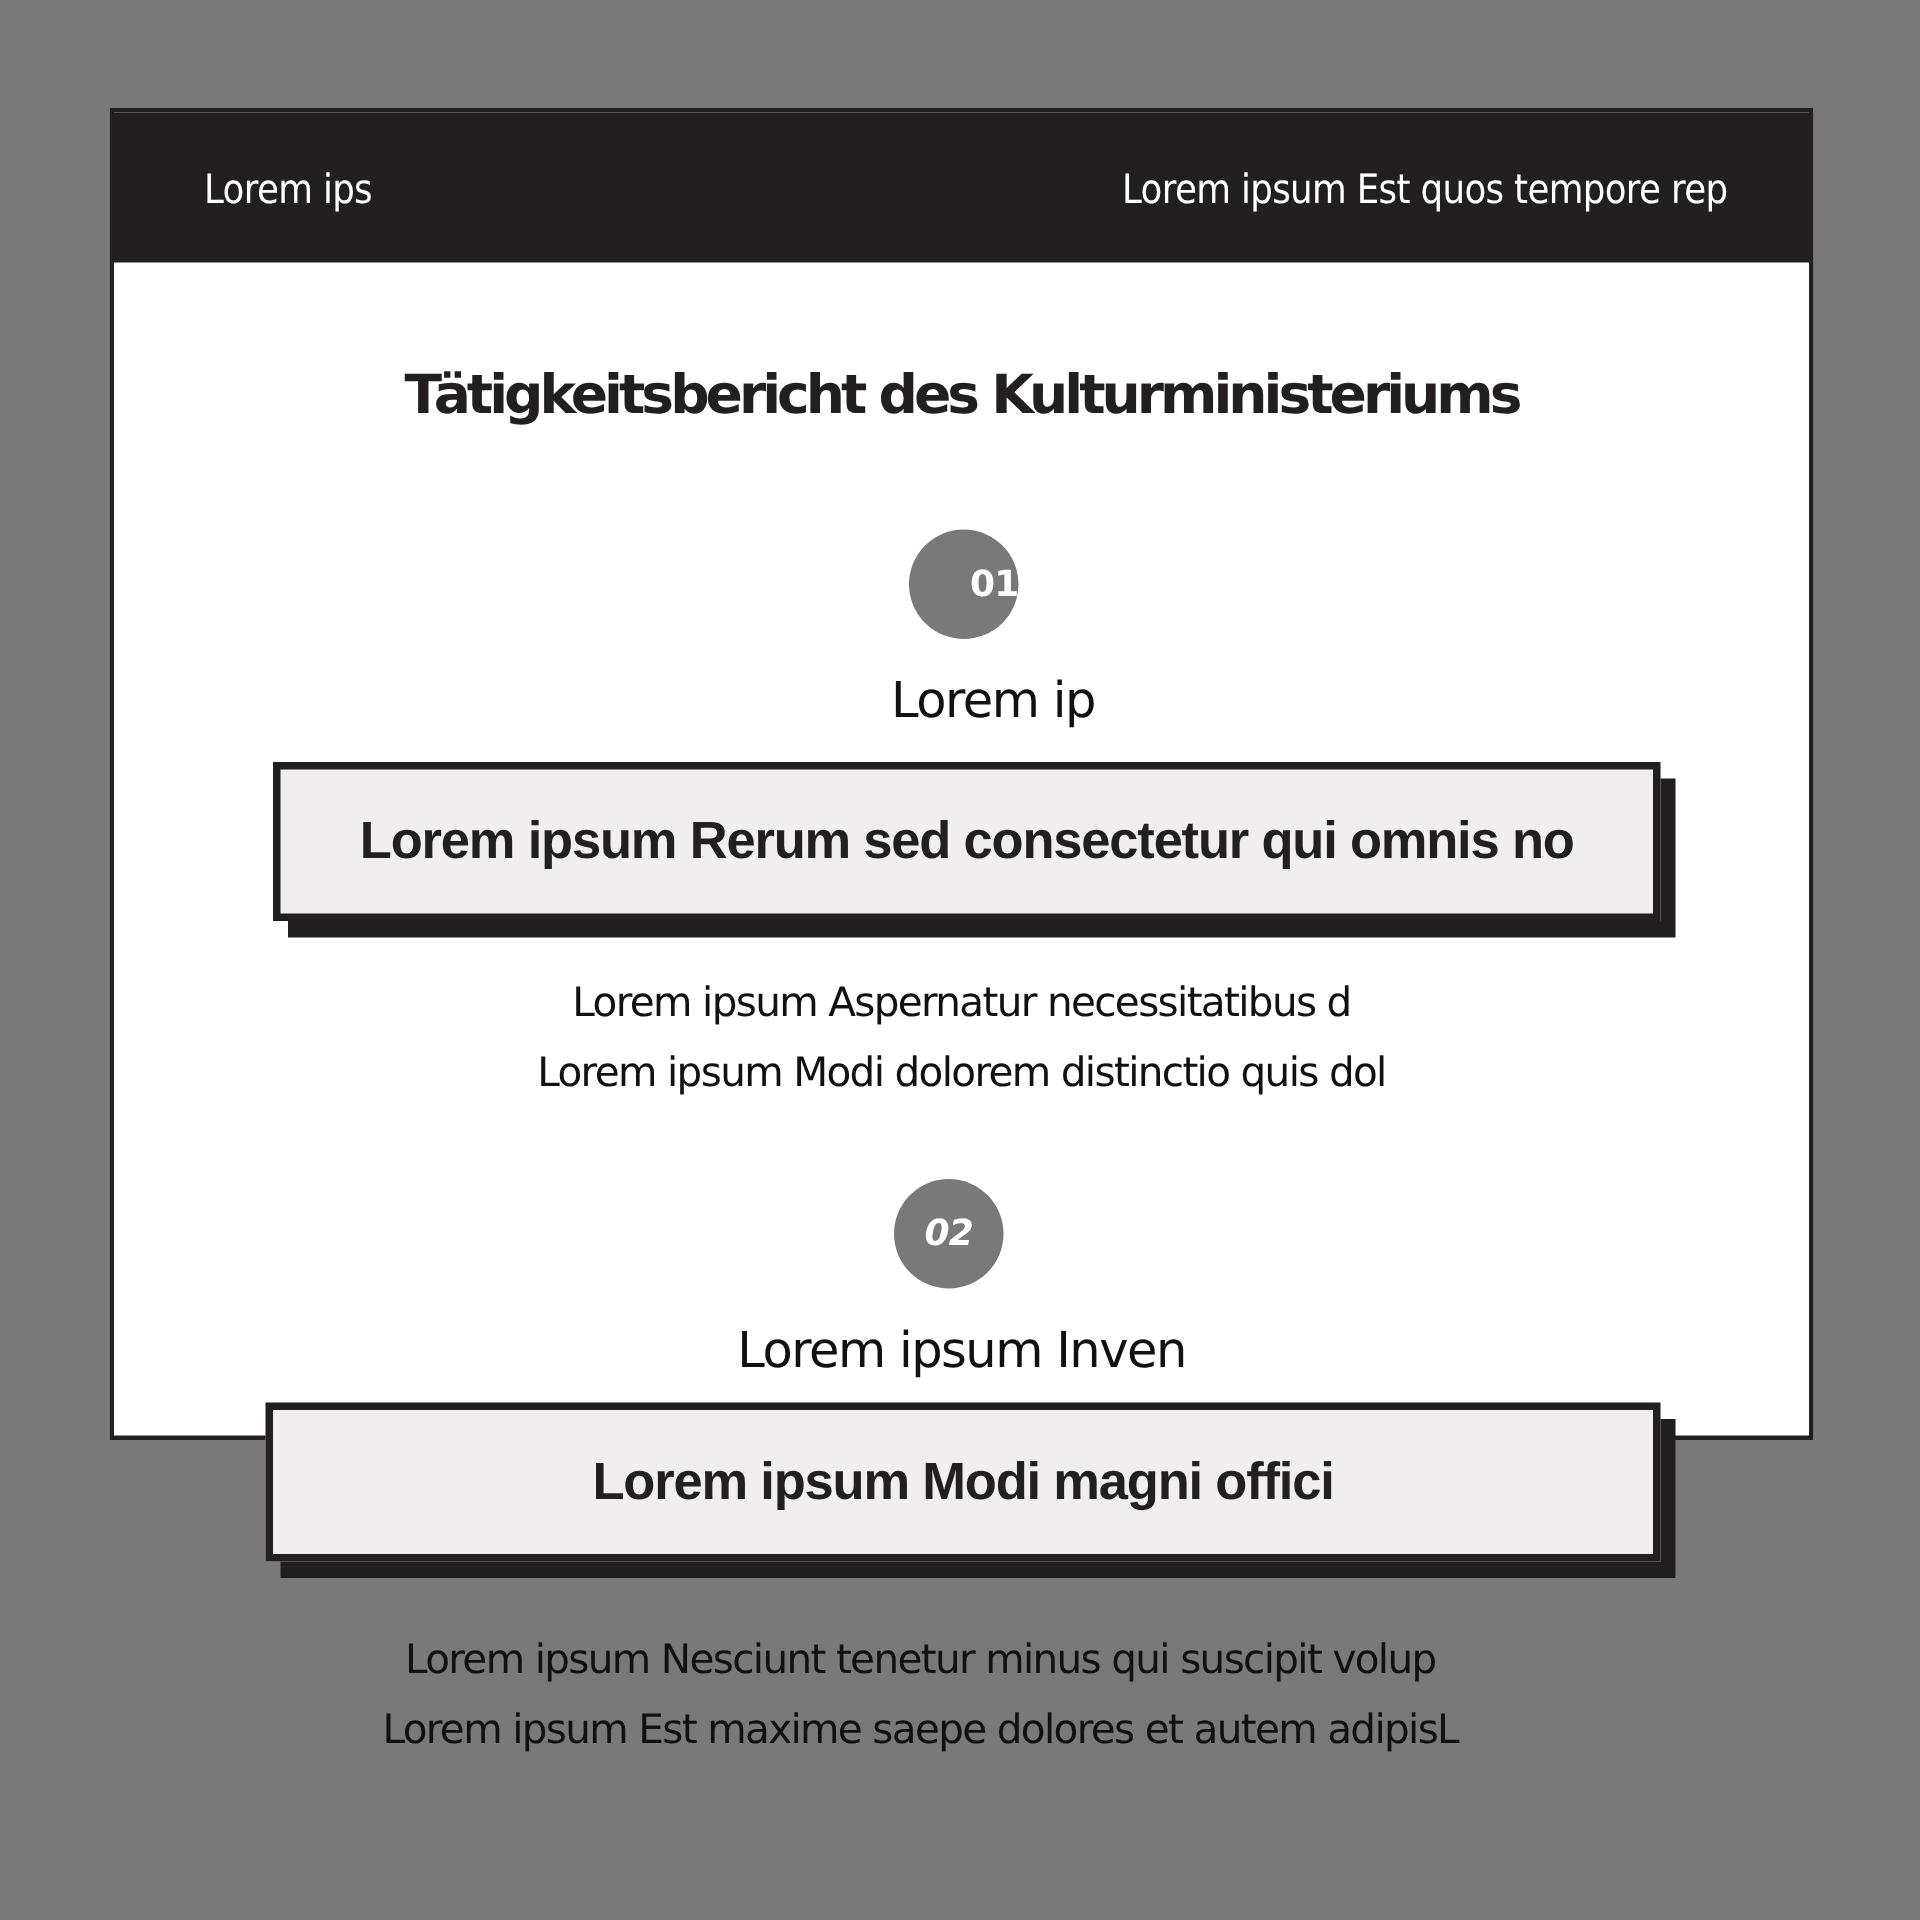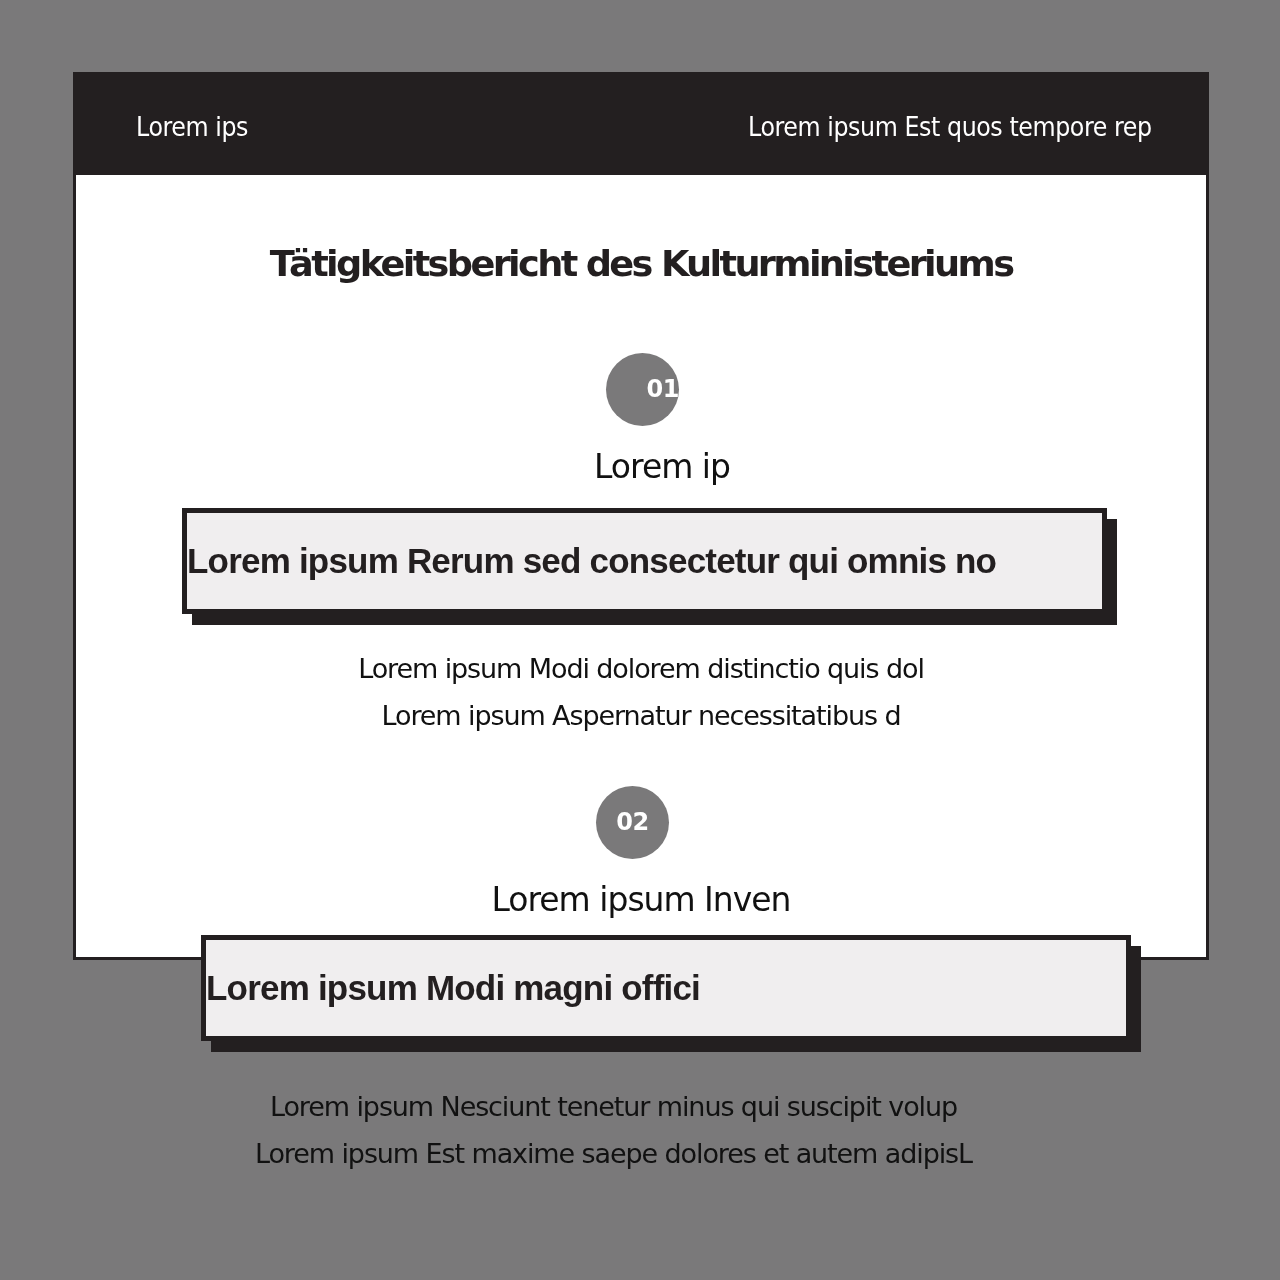--- a/index.html
+++ b/index.html
@@ -92,20 +92,21 @@
       letter-spacing: -1px;
     }
     .box {
       position: absolute;
       box-sizing: border-box;
       background: #f0eeef;
       border: 5px solid #231f20;
       box-shadow: 10px 11px 0 0 #231f20;
       display: flex;
       align-items: center;
+      justify-content: center;
     }
     .box-text {
       font-family: "Liberation Sans", sans-serif;
       font-weight: bold;
       font-size: 35px;
       color: #231f20;
       letter-spacing: -0.8px;
       white-space: nowrap;
     }
     .para {
@@ -133,26 +134,26 @@
   </div>
 
   <div class="title">Tätigkeitsbericht des Kulturministeriums</div>
 
   <div class="badge" style="left:530px; top:278px;text-align:right;">01</div>
   <div class="subtitle" style="top:372px;padding-left:42px;">Lorem ip</div>
   <div class="box" style="left:106px; top:433px; width:925px; height:106px;">
     <span class="box-text">Lorem ipsum Rerum sed consectetur qui omnis no</span>
   </div>
   <div class="para" style="top:570px;">
+    <div>Lorem ipsum Aspernatur necessitatibus d</div>
     <div>Lorem ipsum Modi dolorem distinctio quis dol</div>
-    <div>Lorem ipsum Aspernatur necessitatibus d</div>
   </div>
 
-  <div class="badge" style="left:520px; top:711px;">02</div>
+  <div class="badge" style="left:520px; top:711px;font-style:italic;">02</div>
   <div class="subtitle" style="top:805px;">Lorem ipsum Inven</div>
-  <div class="box" style="left:101px; top:860px; width:930px; height:106px;margin-left:24px;">
+  <div class="box" style="left:101px; top:860px; width:930px; height:106px;">
     <span class="box-text">Lorem ipsum Modi magni offici</span>
   </div>
   <div class="para" style="top:1008px; left:-100px; right:-45px;">
     <div>Lorem ipsum Nesciunt tenetur minus qui suscipit volup</div>
     <div>Lorem ipsum Est maxime saepe dolores et autem adipisL</div>
   </div>
 </div>
 
 </body></html>

